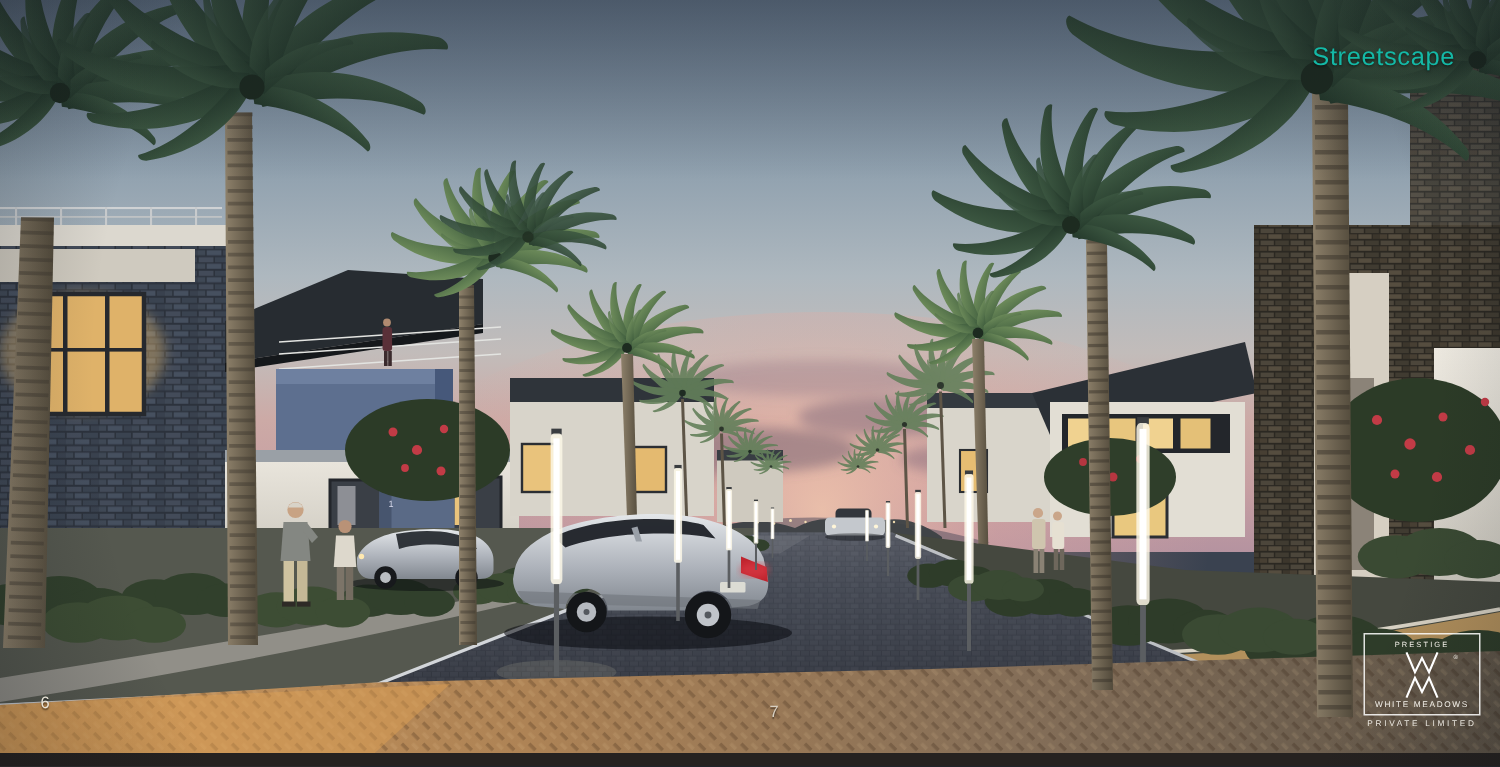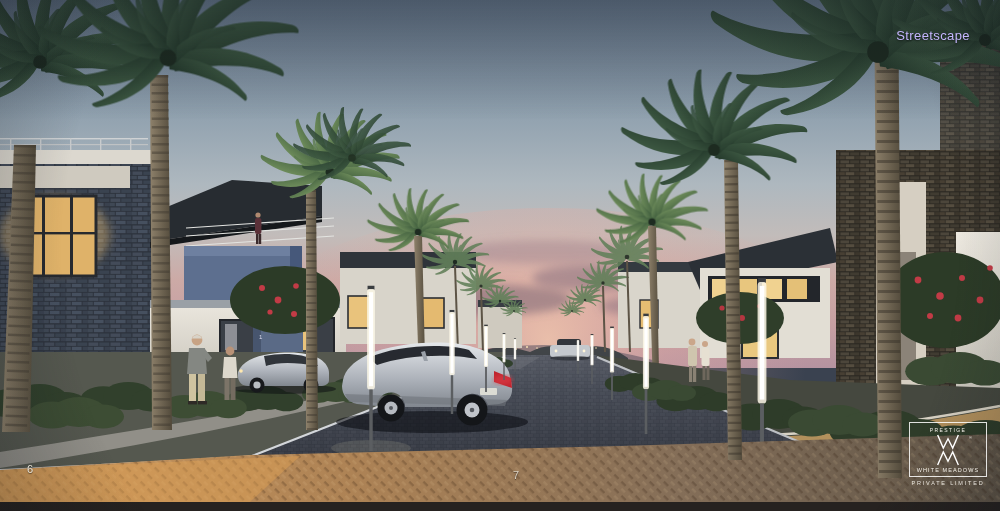--- a/index.html
+++ b/index.html
@@ -1,19 +1,19 @@
 <!DOCTYPE html>
 <html><head>
 <meta charset="utf-8">
 <style>
   html,body{margin:0;padding:0;background:#111;}
   .stage{position:relative;width:1000px;height:511px;overflow:hidden;
          font-family:"Liberation Sans",sans-serif;background:#3a4250;}
   .stage svg.art{position:absolute;left:0;top:0;}
-  .caption{position:absolute;top:28px;right:30px;color:#c4b5fd;font-size:13px;
+  .caption{position:absolute;top:28px;right:30px;color:#14b8a6;font-size:17px;
            letter-spacing:.4px;text-shadow:0 1px 2px rgba(0,0,0,.6);}
   .pagenum{position:absolute;color:#e9e4d8;font-size:11px;text-shadow:0 1px 1px rgba(0,0,0,.5);}
   .pagenum.left{left:27px;top:463px;}
   .pagenum.center{left:513px;top:469px;color:#d8d0c2;}
   .addr{position:absolute;left:259px;top:334px;color:#eef;font-size:6px;opacity:.85;}
   .logo{position:absolute;right:13px;bottom:25px;width:78px;color:#f4f1ea;text-align:center;}
   .logo-box{border:1px solid rgba(255,255,255,.85);padding:4px 2px 3px;position:relative;}
   .logo-brand{font-size:5px;letter-spacing:1.4px;}
   .logo-mono{margin:1px auto 1px;width:30px;height:32px;position:relative;}
   .logo-reg{position:absolute;right:14px;top:12px;font-size:4px;}

